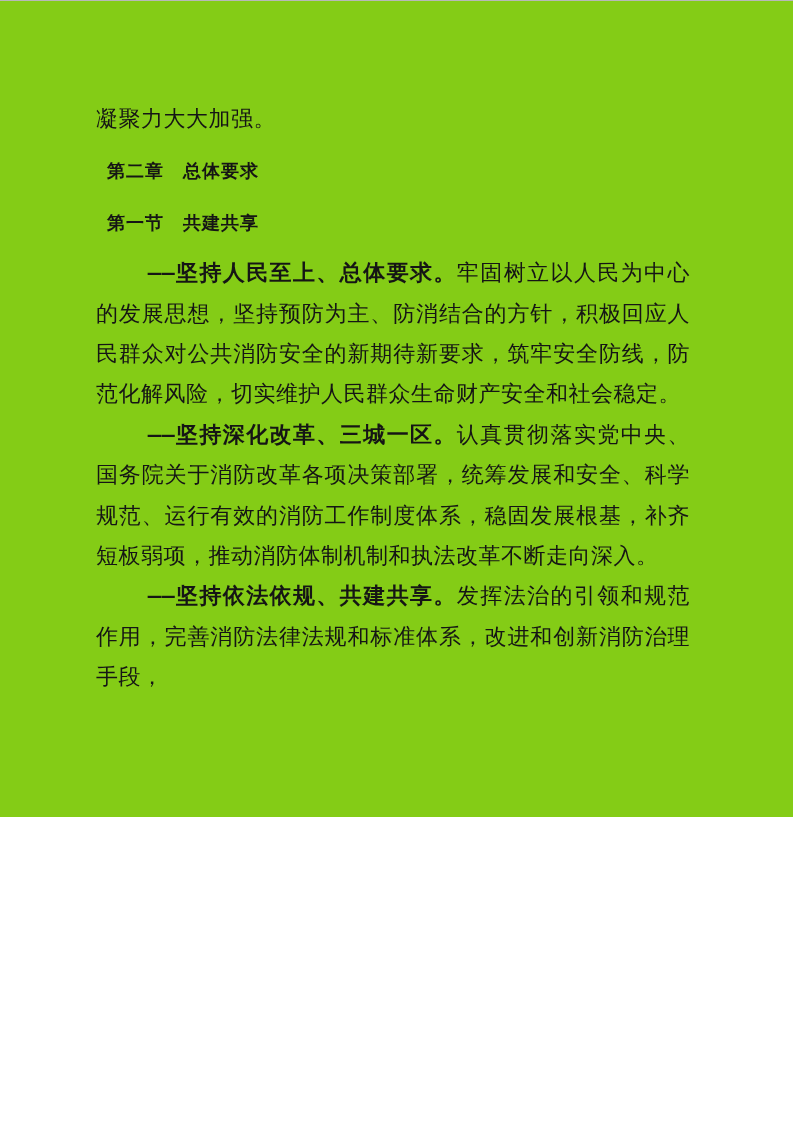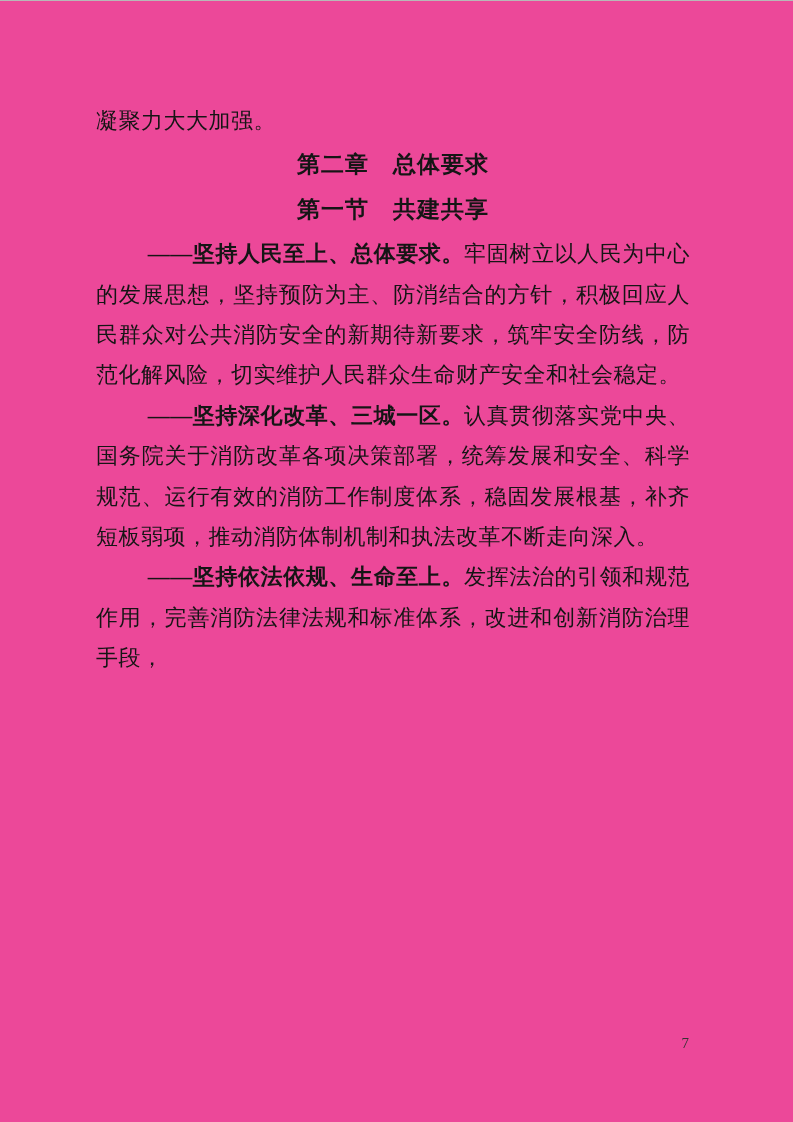--- a/index.html
+++ b/index.html
@@ -3,24 +3,24 @@
 <meta charset="utf-8">
 <style>
   html, body {
     margin: 0;
     padding: 0;
     background: #ffffff;
   }
   .page {
     position: relative;
     width: 793px;
-    height: 1122px;
-    background: #ec4899;
+    height: 817px;
+    background: #84cc16;
     color: #151515;
-    font-family: Liberation Serif, serif;
+    font-family: Liberation Mono, monospace;
     overflow: hidden;
     border-top: 1px solid #b8b8b8; 
     box-sizing: border-box;
   }
   .content {
     position: absolute;
     left: 96px;
     top: 100px;
     width: 594px;
     font-size: 22px;
@@ -28,25 +28,25 @@
     text-align: justify;
     letter-spacing: 0.5px;
   }
   .para {
     margin: 0;
   }
   .para-indent {
     text-indent: 2.35em;
   }
   .heading {
-    margin: 4px;
-    text-align: center;
+    margin: 11px;
+    text-align: left;
     text-indent: 0;
     font-weight: 700;
-    font-size: 23px;
+    font-size: 18px;
     letter-spacing: 1px;
   }
   .heading-tight {
     margin-top: -8px;
   }
   .lead {
     font-weight: 700;
   }
   .page-number {
     position: absolute;
@@ -68,18 +68,18 @@
     <p class="heading">第二章　总体要求</p>
 
     <p class="heading">第一节　共建共享</p>
 
 
 
     <p class="para para-indent"><span class="lead">——坚持人民至上、总体要求。</span><span>牢固树立以人民为中心的发展思想，坚持预防为主、防消结合的方针，积极回应人民群众对公共消防安全的新期待新要求，筑牢安全防线，防范化解风险，切实维护人民群众生命财产安全和社会稳定。</span></p>
 
     <p class="para para-indent"><span class="lead">——坚持深化改革、三城一区。</span><span>认真贯彻落实党中央、国务院关于消防改革各项决策部署，统筹发展和安全、科学规范、运行有效的消防工作制度体系，稳固发展根基，补齐短板弱项，推动消防体制机制和执法改革不断走向深入。</span></p>
 
-    <p class="para para-indent"><span class="lead">——坚持依法依规、生命至上。</span><span>发挥法治的引领和规范作用，完善消防法律法规和标准体系，改进和创新消防治理手段，</span></p>
+    <p class="para para-indent"><span class="lead">——坚持依法依规、共建共享。</span><span>发挥法治的引领和规范作用，完善消防法律法规和标准体系，改进和创新消防治理手段，</span></p>
 
   </div>
 
   <div class="page-number">7</div>
 </div>
 
 </body></html>

